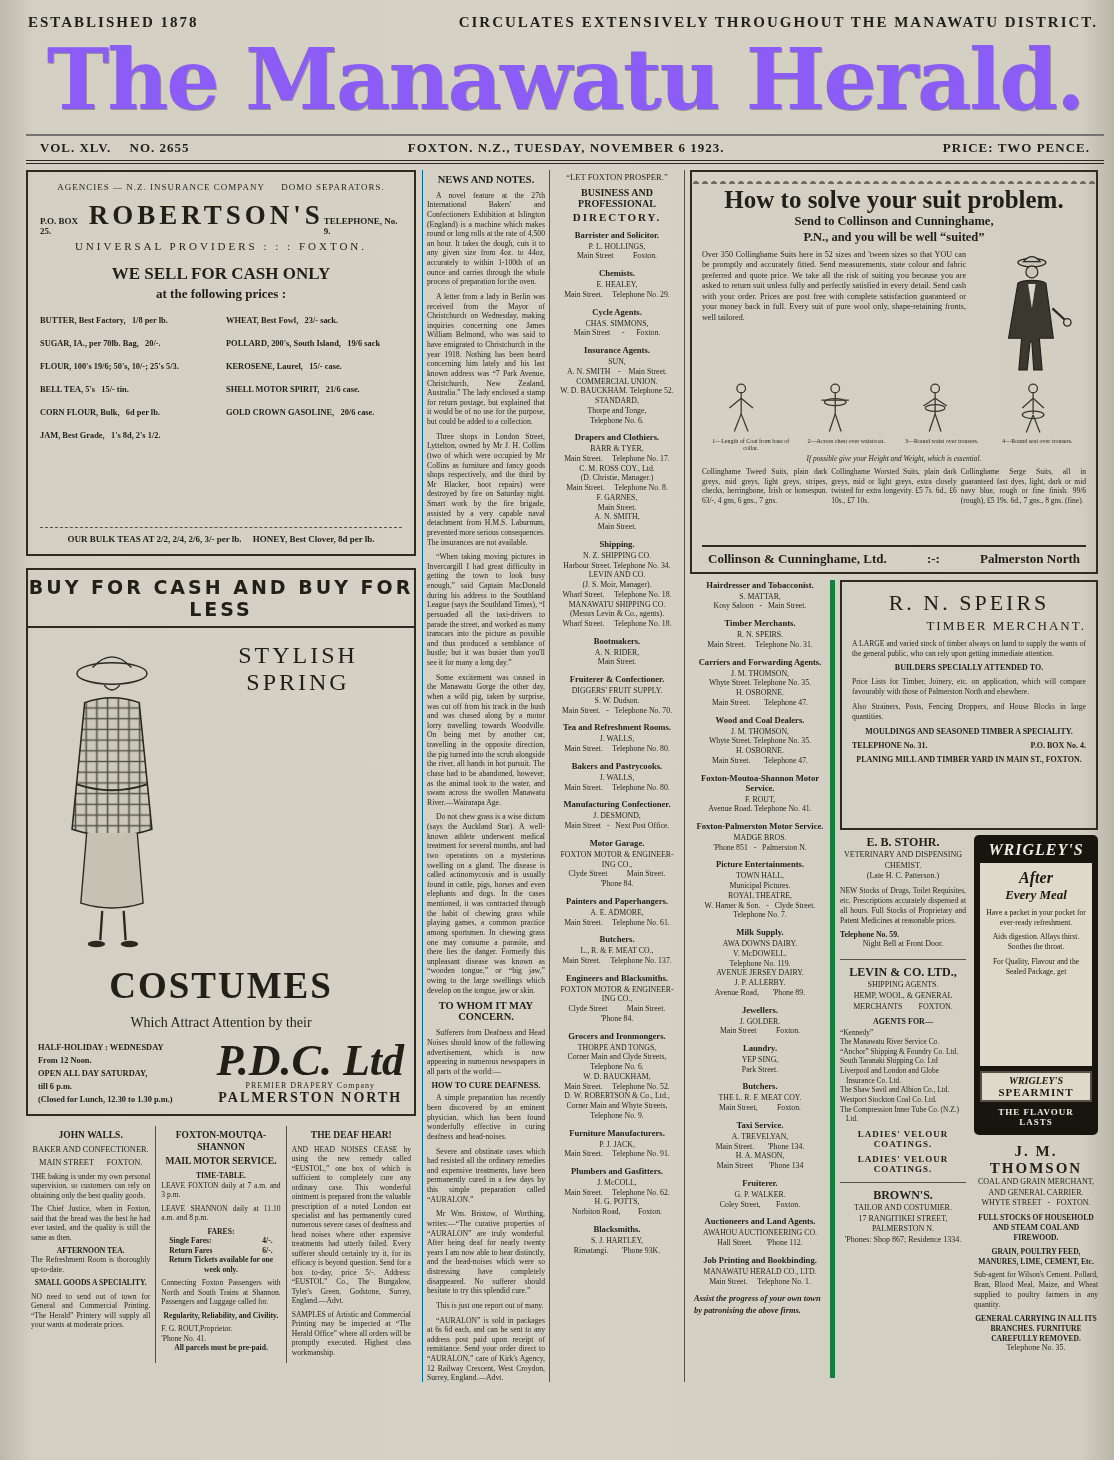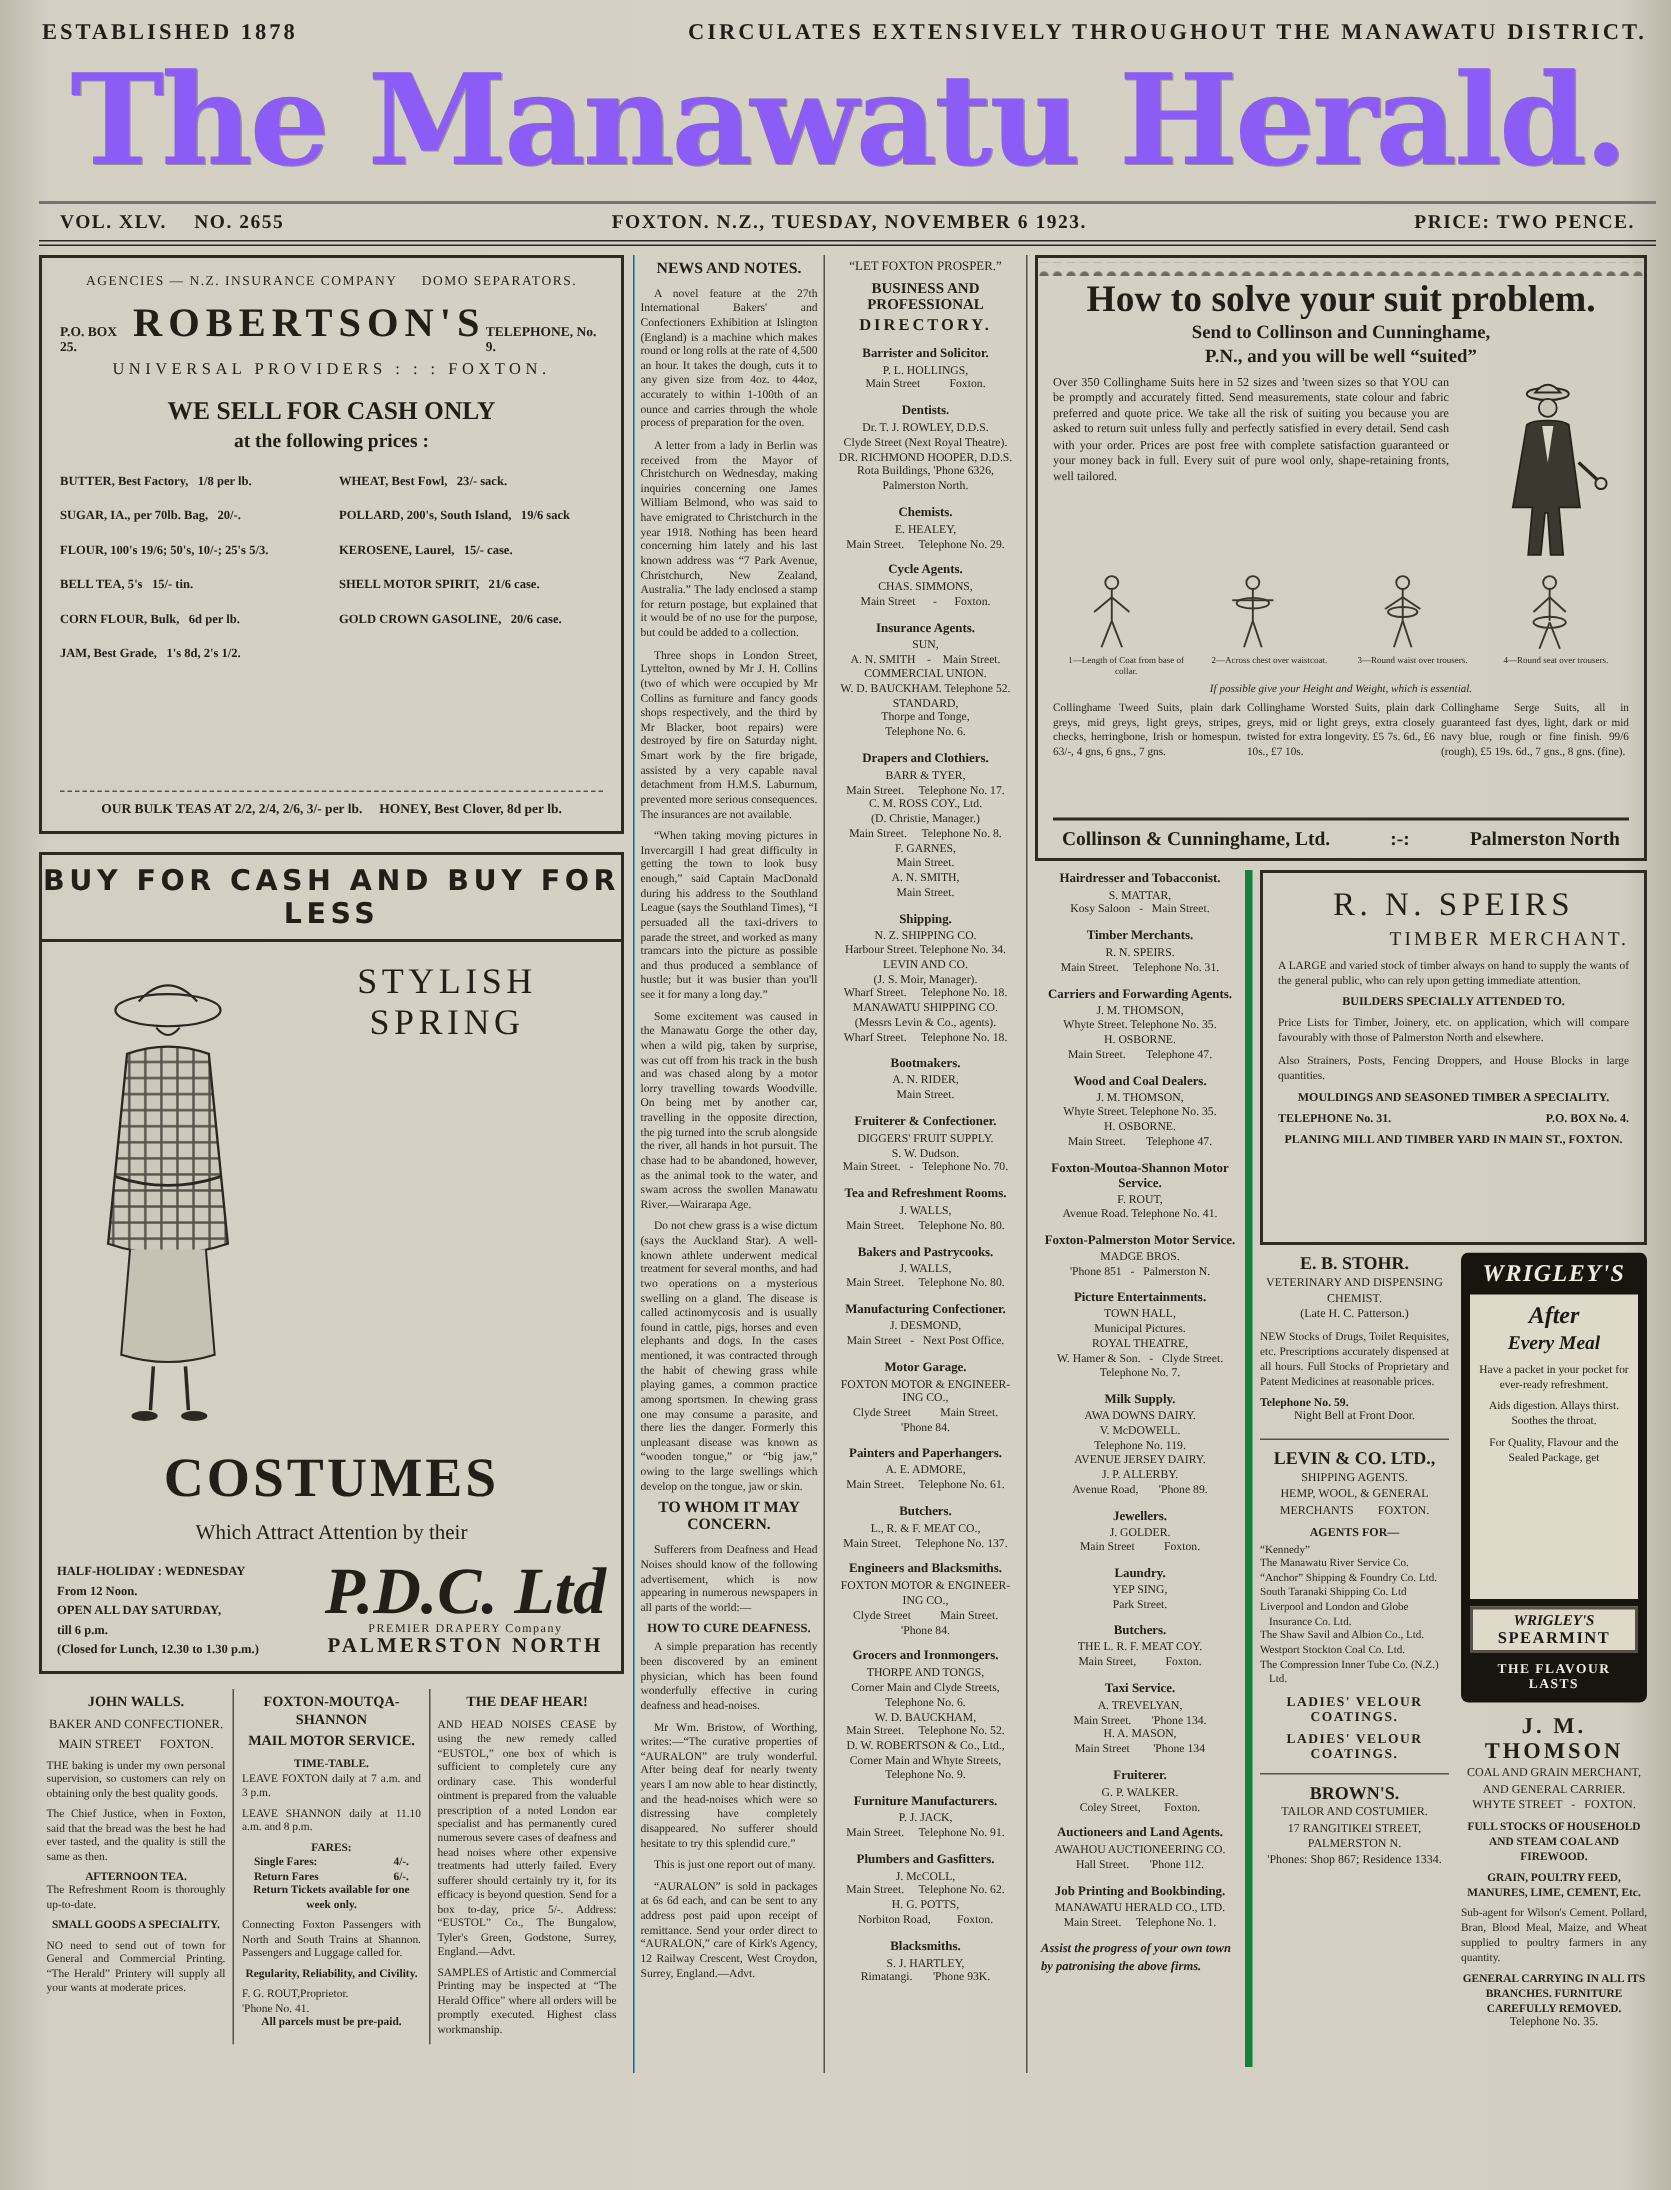--- a/index.html
+++ b/index.html
@@ -284,42 +284,36 @@
           <p class="news-p">Some excitement was caused in the Manawatu Gorge the other day, when a wild pig, taken by surprise, was cut off from his track in the bush and was chased along by a motor lorry travelling towards Woodville. On being met by another car, travelling in the opposite direction, the pig turned into the scrub alongside the river, all hands in hot pursuit. The chase had to be abandoned, however, as the animal took to the water, and swam across the swollen Manawatu River.—Wairarapa Age.</p>
           <p class="news-p">Do not chew grass is a wise dictum (says the Auckland Star). A well-known athlete underwent medical treatment for several months, and had two operations on a mysterious swelling on a gland. The disease is called actinomycosis and is usually found in cattle, pigs, horses and even elephants and dogs. In the cases mentioned, it was contracted through the habit of chewing grass while playing games, a common practice among sportsmen. In chewing grass one may consume a parasite, and there lies the danger. Formerly this unpleasant disease was known as “wooden tongue,” or “big jaw,” owing to the large swellings which develop on the tongue, jaw or skin.</p>
         </div>
       <div class="news-head">TO WHOM IT MAY CONCERN.</div>
       <div>
           <p class="news-p">Sufferers from Deafness and Head Noises should know of the following advertisement, which is now appearing in numerous newspapers in all parts of the world:—</p>
         </div>
       <div class="concern-sub">HOW TO CURE DEAFNESS.</div>
       <div>
           <p class="news-p">A simple preparation has recently been discovered by an eminent physician, which has been found wonderfully effective in curing deafness and head-noises.</p>
+          <p class="news-p">Severe and obstinate cases which had resisted all the ordinary remedies and expensive treatments, have been permanently cured in a few days by this simple preparation called “AURALON.”</p>
           <p class="news-p">Mr Wm. Bristow, of Worthing, writes:—“The curative properties of “AURALON” are truly wonderful. After being deaf for nearly twenty years I am now able to hear distinctly, and the head-noises which were so distressing have completely disappeared. No sufferer should hesitate to try this splendid cure.”</p>
           <p class="news-p">This is just one report out of many.</p>
           <p class="news-p">“AURALON” is sold in packages at 6s 6d each, and can be sent to any address post paid upon receipt of remittance. Send your order direct to “AURALON,” care of Kirk's Agency, 12 Railway Crescent, West Croydon, Surrey, England.—Advt.</p>
         </div>
     </div>
 
     <div class="col col3">
       <div class="dir-motto">“LET FOXTON PROSPER.”</div>
       <div class="dir-title">BUSINESS AND PROFESSIONAL</div>
       <div class="dir-title2">DIRECTORY.</div>
       <div>
           <div class="dir-sec">
             <div class="dir-h">Barrister and Solicitor.</div>
             <div class="dir-l">P. L. HOLLINGS,</div>
             <div class="dir-l">Main Street    Foxton.</div>
-          </div>
-          <div class="dir-sec">
-            <div class="dir-h">Dentists.</div>
-            <div class="dir-l">Dr. T. J. ROWLEY, D.D.S.</div>
-            <div class="dir-l">Clyde Street (Next Royal Theatre).</div>
-            <div class="dir-l">DR. RICHMOND HOOPER, D.D.S.</div>
-            <div class="dir-l">Rota Buildings, 'Phone 6326, Palmerston North.</div>
           </div>
           <div class="dir-sec">
             <div class="dir-h">Chemists.</div>
             <div class="dir-l">E. HEALEY,</div>
             <div class="dir-l">Main Street.  Telephone No. 29.</div>
           </div>
           <div class="dir-sec">
             <div class="dir-h">Cycle Agents.</div>
             <div class="dir-l">CHAS. SIMMONS,</div>
             <div class="dir-l">Main Street   -   Foxton.</div>

